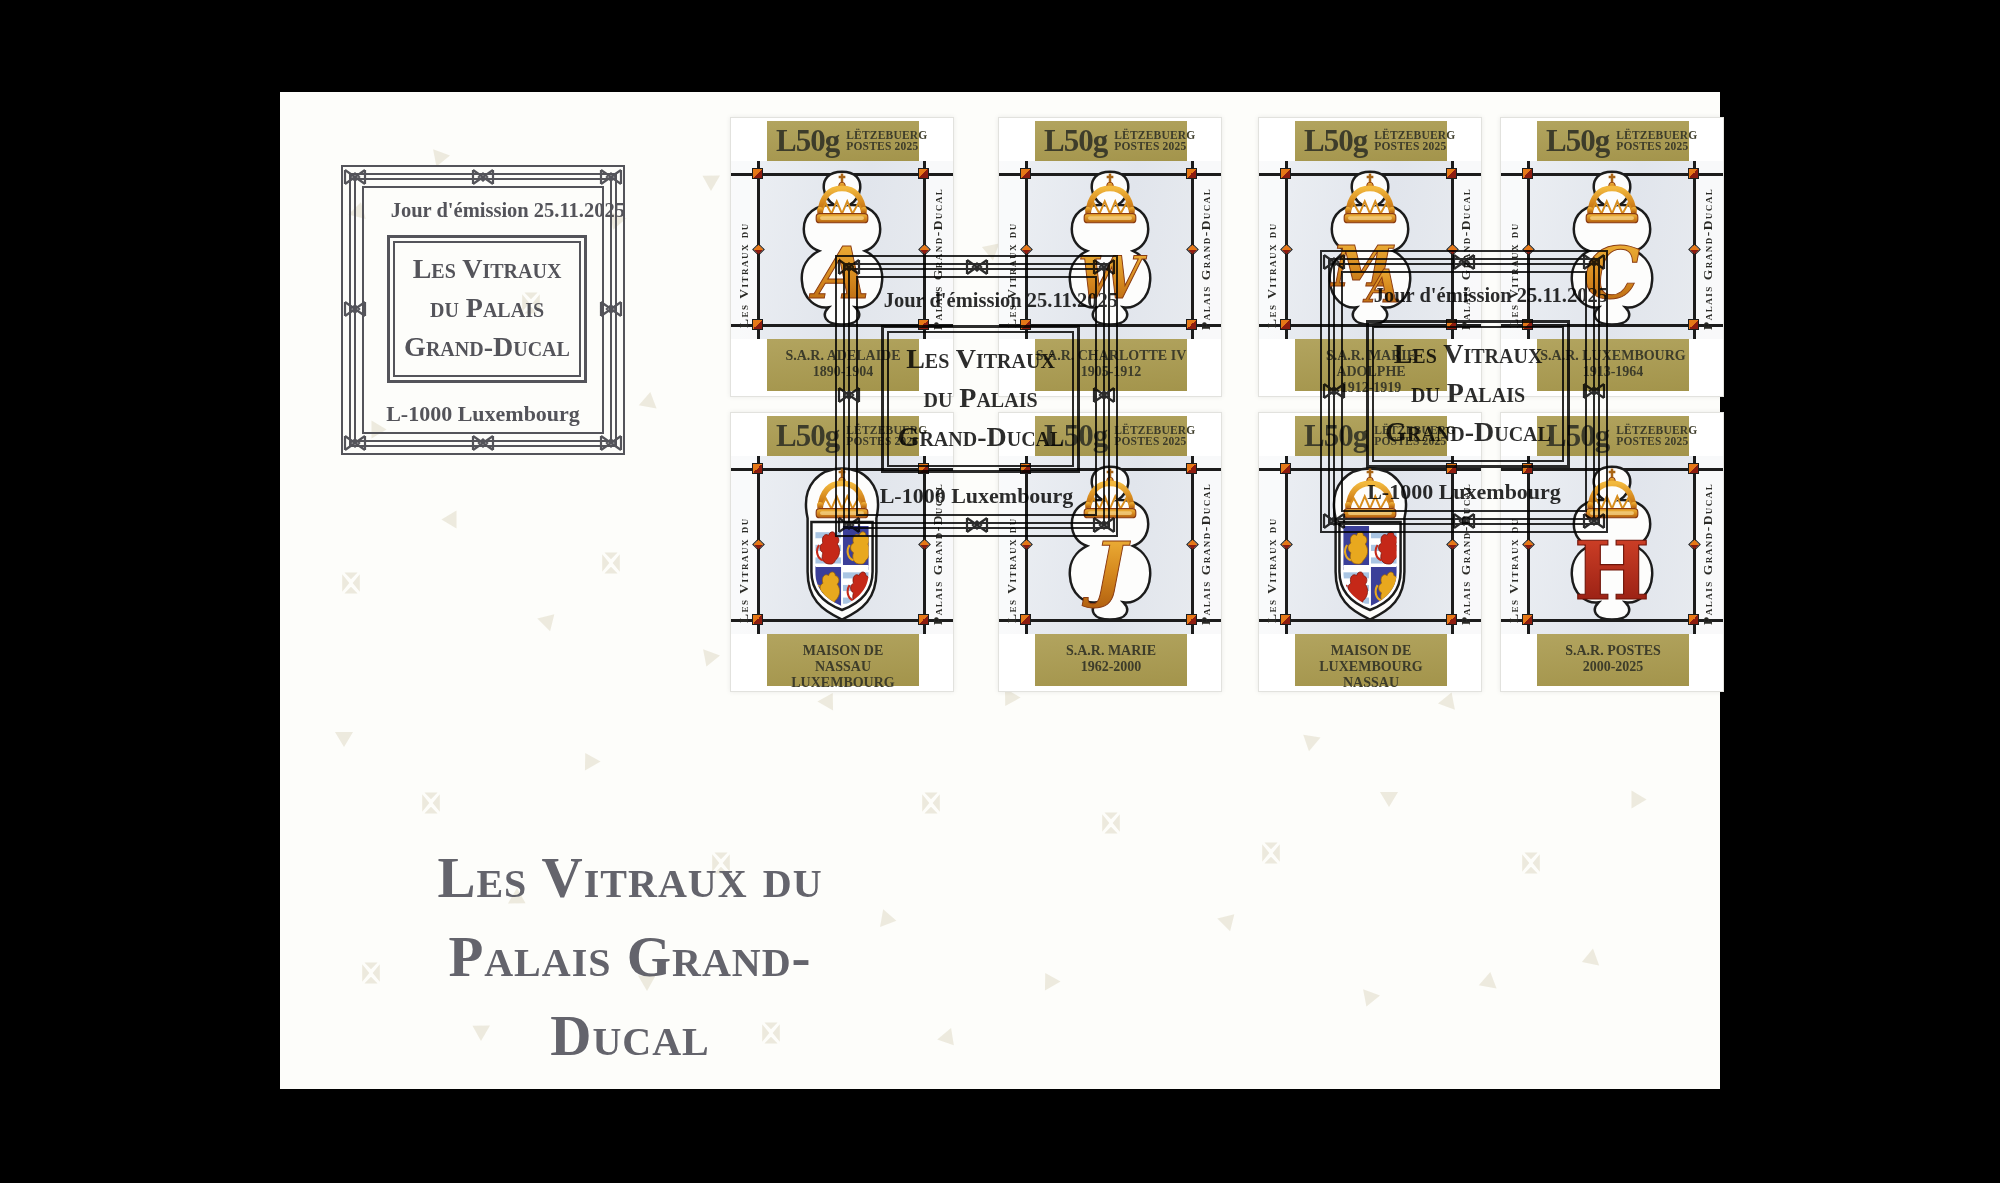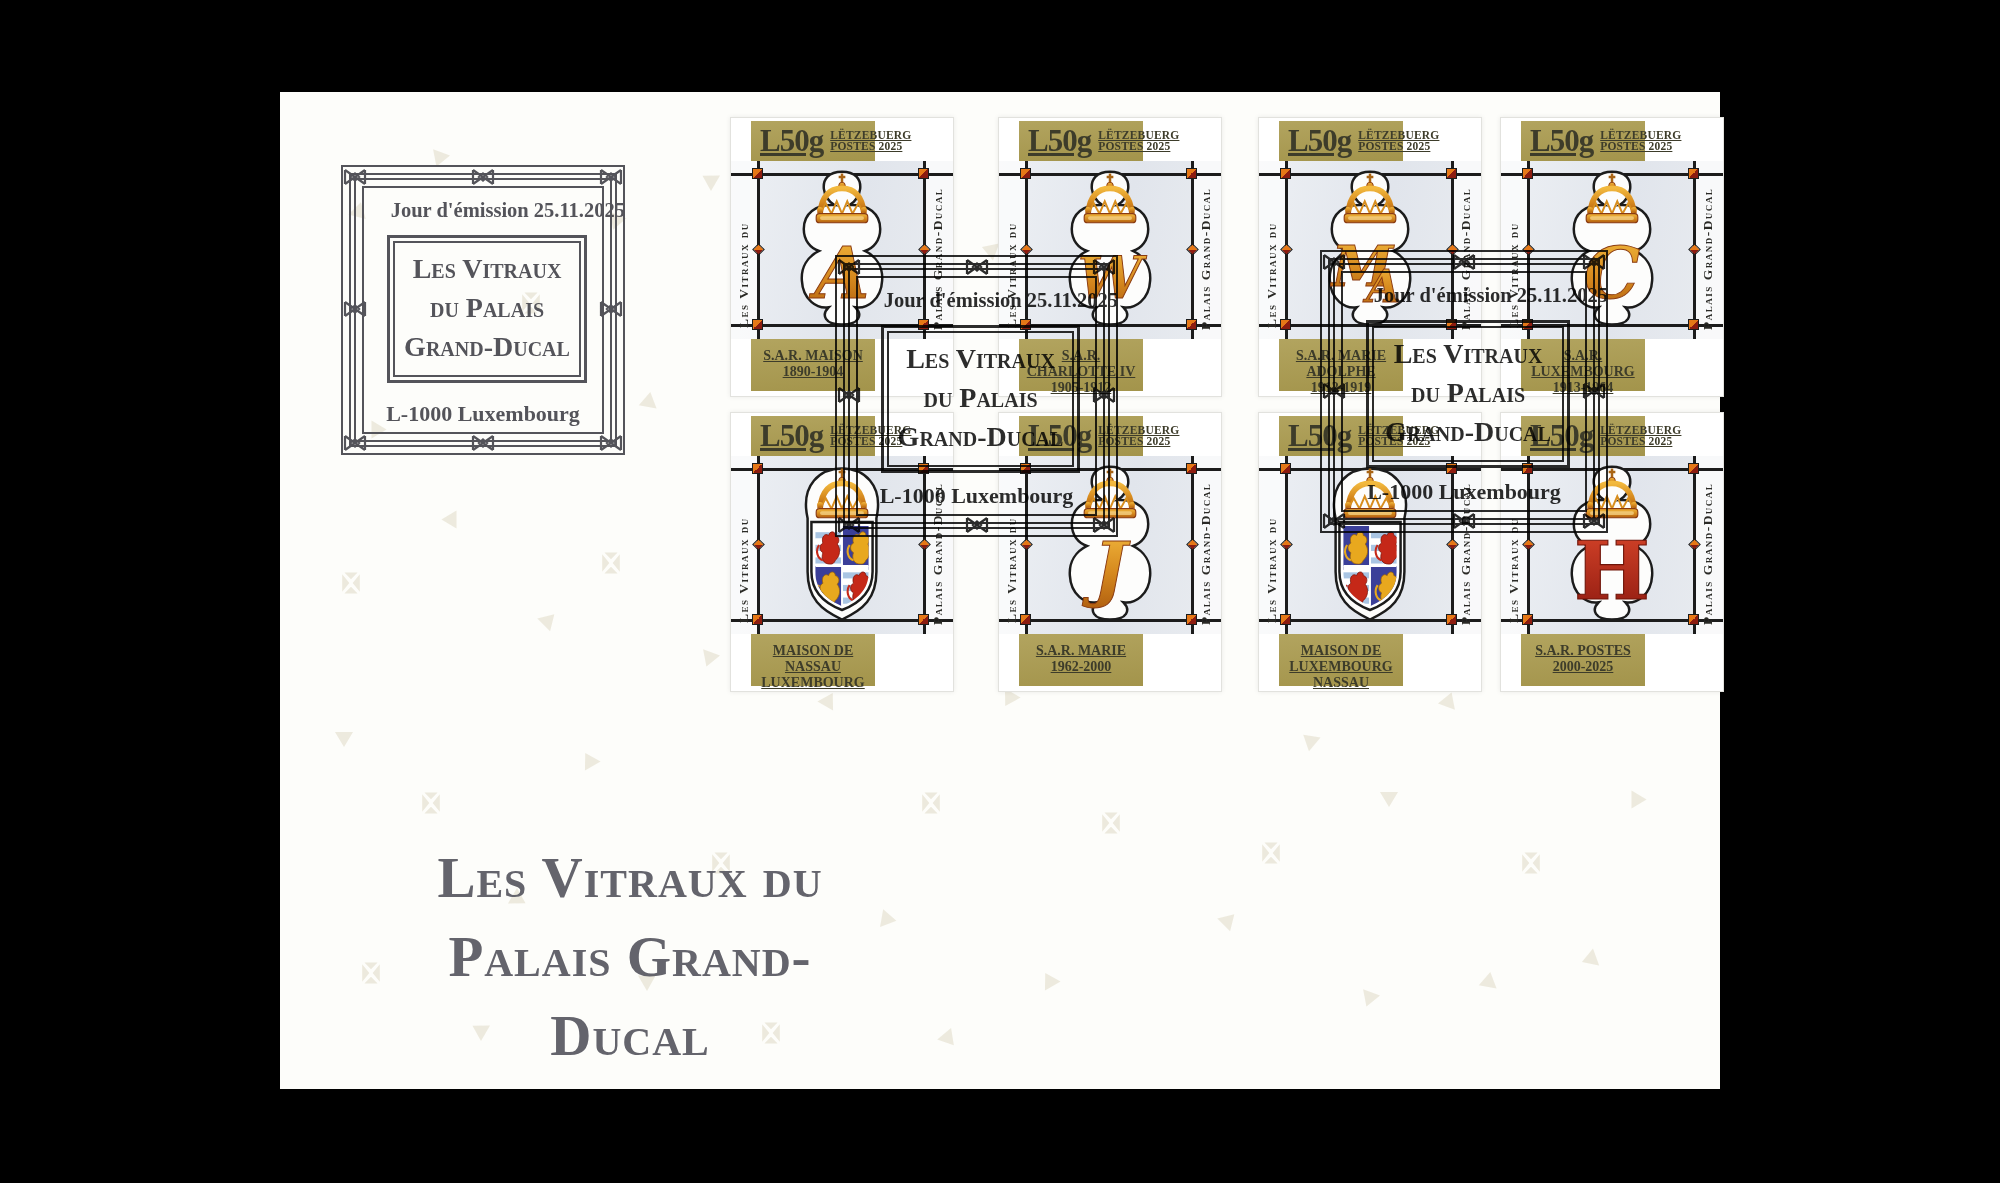--- a/index.html
+++ b/index.html
@@ -7,22 +7,22 @@
          font-family:"Liberation Serif","DejaVu Serif",serif;}
   .envelope{position:absolute;left:280px;top:92px;width:1440px;height:997px;
             background:var(--c-env,#fdfdfa);box-shadow:0 0 18px rgba(0,0,0,.6);}
   
   .decor{position:absolute;opacity:.85;pointer-events:none;}
   .decor-tri{width:0;height:0;border-left:9px solid transparent;border-right:9px solid transparent;
              border-bottom:15px solid var(--c-decor,#eae6d8);}
   
   .stamp{position:absolute;width:222px;height:278px;background:#fff;border:1px solid #e2e2de;
          box-shadow:0 0 5px rgba(0,0,0,.08);}
-  .band{position:absolute;left:20px;width:124px;background:linear-gradient(175deg,#b2a45f,#a3944b);
-        color:var(--c-bandtext,#3d3c2a);text-decoration:underline;}
+  .band{position:absolute;left:36px;width:152px;background:linear-gradient(175deg,#b2a45f,#a3944b);
+        color:var(--c-bandtext,#3d3c2a);}
   .band-top{top:3px;height:40px;display:flex;align-items:center;}
   .denom{font-weight:bold;font-size:31px;letter-spacing:-1px;margin-left:9px;line-height:30px;}
   .country-block{margin-left:7px;font-weight:bold;font-size:11.5px;line-height:11.5px;letter-spacing:.2px;}
   .band-bottom{top:221px;height:52px;text-align:center;font-weight:bold;font-size:14px;line-height:16px;padding-top:9px;box-sizing:border-box;}
   .glass{position:absolute;left:0;top:43px;width:222px;height:178px;
          background:linear-gradient(100deg,#edf0f4,#e1e5ec 55%,#e9ecf0);}
   .margin-strip{position:absolute;top:0;bottom:0;background:rgba(252,252,252,.8);}
   .ms-l{left:0;width:26px;} .ms-r{left:194px;width:28px;}
   .lead-v{position:absolute;top:0;bottom:0;width:2.5px;background:var(--c-lead,#1c1c1c);}
   .lead-h{position:absolute;left:0;right:0;height:2.5px;background:var(--c-lead,#1c1c1c);}
@@ -181,21 +181,21 @@
     <div class="band band-top">
       <span class="denom">L50g</span>
       <span class="country-block">
         <span>LËTZEBUERG</span><br>
         <span>POSTES 2025</span>
       </span>
     </div>
     <div class="side-text" style="left:5px;top:58px;height:152px">Les Vitraux du</div>
     <div class="side-text" style="left:199px;top:52px;height:160px">Palais Grand-Ducal</div>
     <div class="band band-bottom">
-      <div>S.A.R. MAISON</div>
+      <div>S.A.R. ADELAIDE</div>
       <div>1890-1904</div>
     </div>
         </div>
         <div class="stamp" style="left: 718px; top: 25px;">
     <div class="glass">
       <div class="margin-strip ms-l"></div>
       <div class="margin-strip ms-r"></div>
       <div class="lead-v" style="left:26px"></div>
       <div class="lead-v" style="left:192px"></div>
       <div class="lead-h" style="top:12px"></div>

